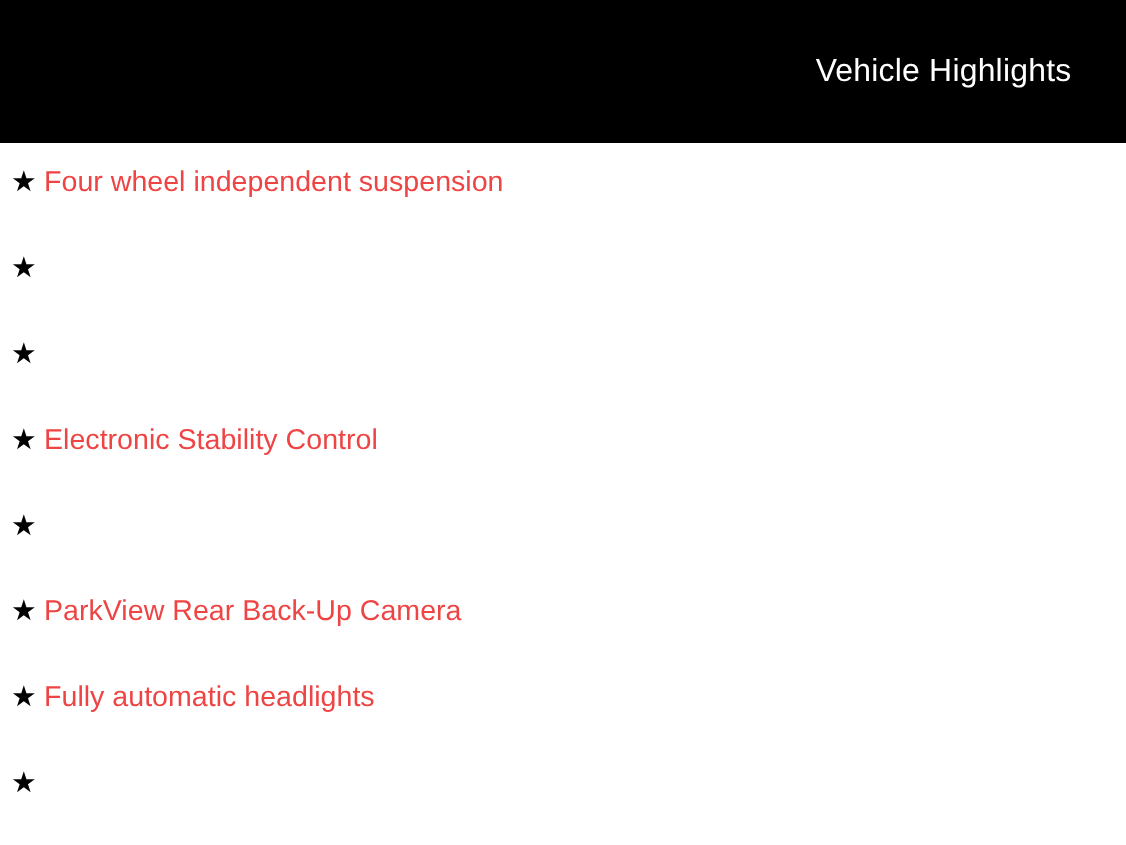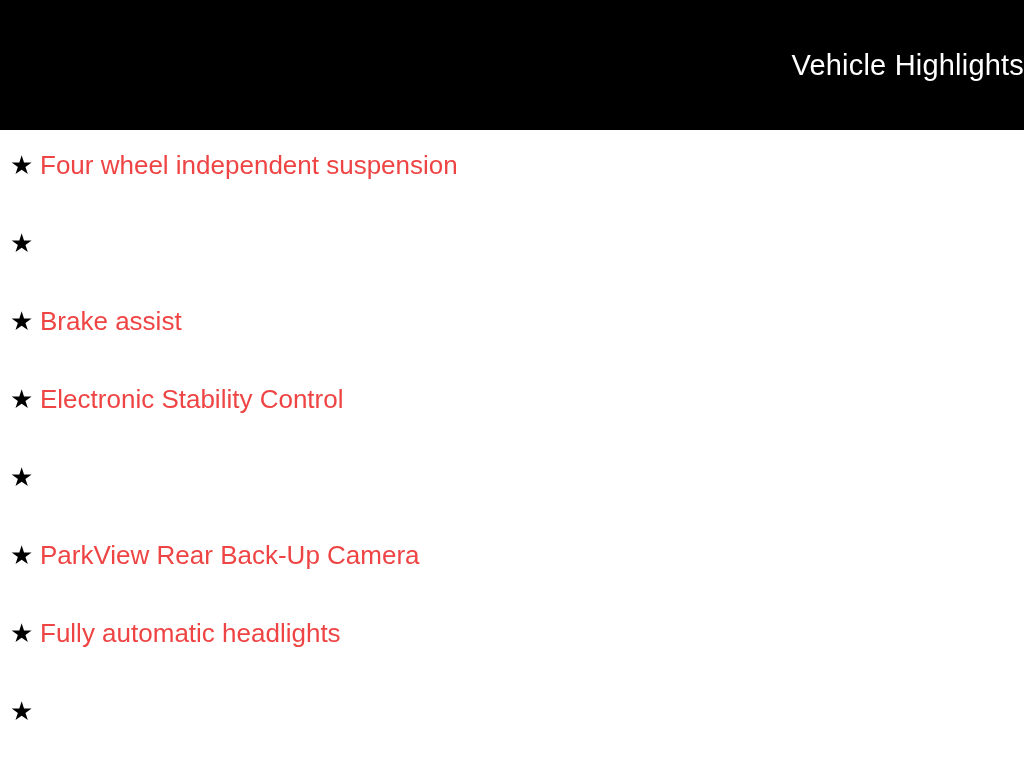--- a/index.html
+++ b/index.html
@@ -27,20 +27,21 @@
     box-sizing: border-box;
     display: flex;
     align-items: center;
     justify-content: flex-end;
   }
   .header-title {
     color: #ffffff;
     font-size: 29px;
     font-weight: normal;
     letter-spacing: 0.2px;
+    padding-right: 50px;
     white-space: nowrap;
   }
   .highlights-list {
     list-style: none;
     margin: 0;
     padding: 0;
     padding-top: 22px;
   }
   .highlight-item {
     display: flex;
@@ -76,21 +77,20 @@
   <ul class="highlights-list">
     <li class="highlight-item">
       <span class="star-icon">★</span>
       <span class="highlight-label">Four wheel independent suspension</span>
     </li>
     <li class="highlight-item">
       <span class="star-icon">★</span>
     </li>
     <li class="highlight-item">
       <span class="star-icon">★</span>
-      <span class="highlight-label">Brake assist</span>
     </li>
     <li class="highlight-item">
       <span class="star-icon">★</span>
       <span class="highlight-label">Electronic Stability Control</span>
     </li>
     <li class="highlight-item">
       <span class="star-icon">★</span>
     </li>
     <li class="highlight-item">
       <span class="star-icon">★</span>

